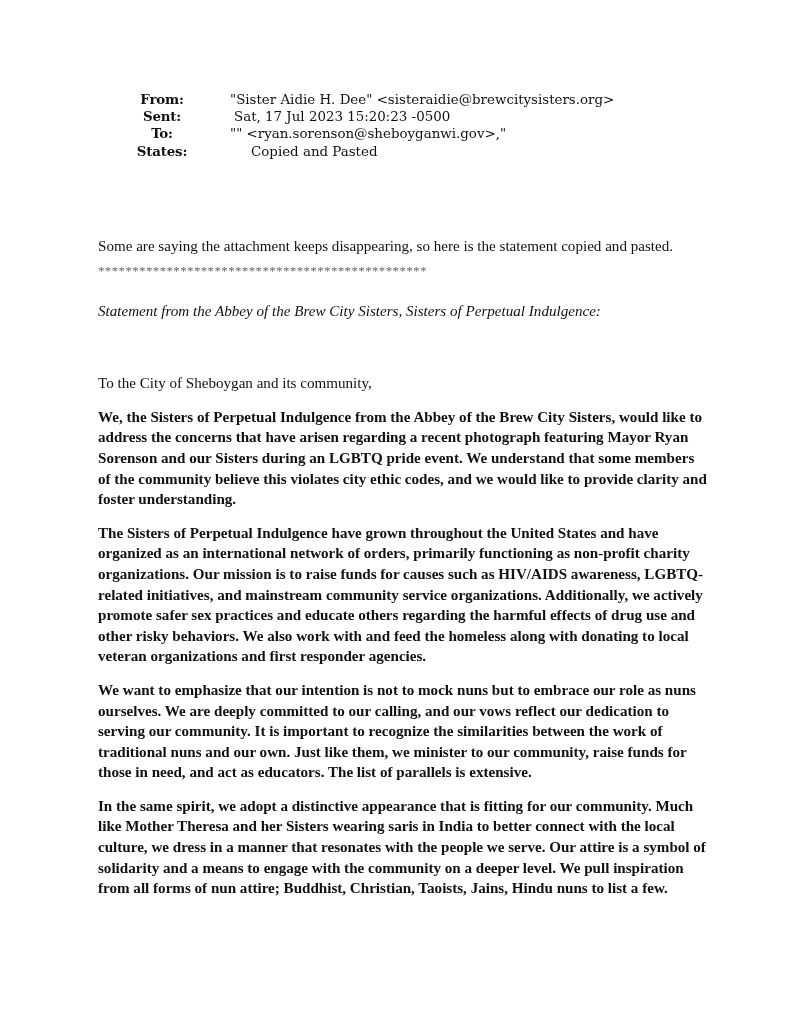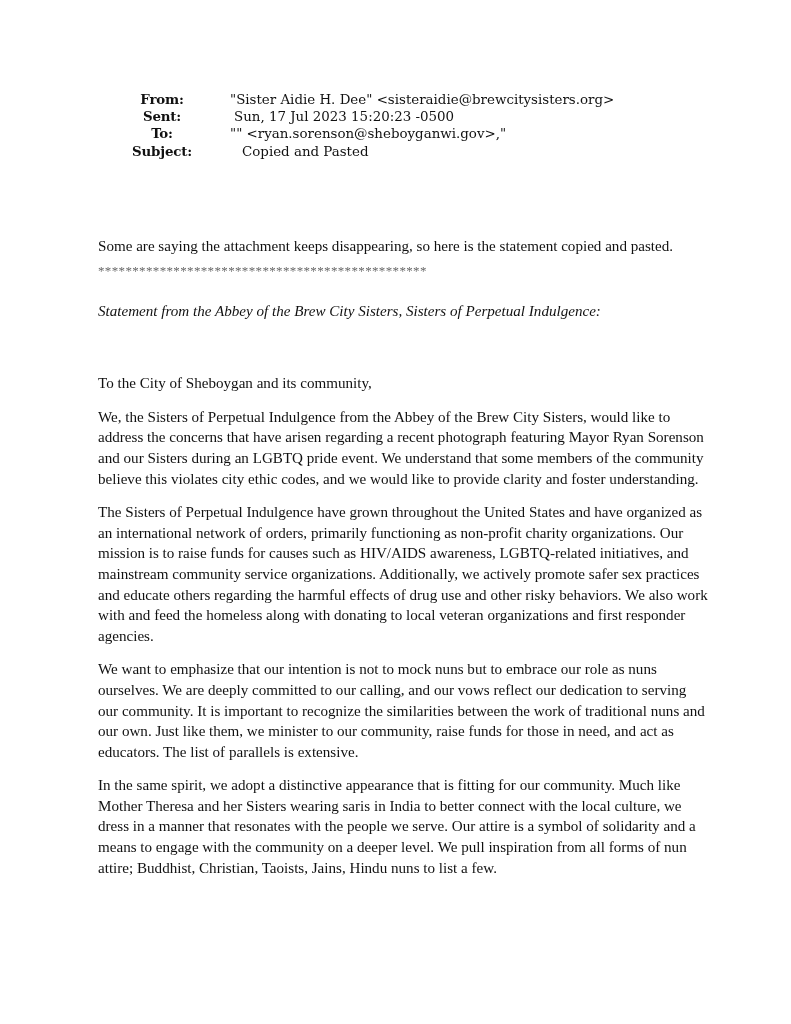--- a/index.html
+++ b/index.html
@@ -40,21 +40,21 @@
       display: inline-block;
       font-weight: bold;
       width: 136px;
       letter-spacing: -0.2px;
       text-align: center;
     }
     .hval {
       display: inline;
     }
     .hval.sent { margin-left: 4px; }
-    .hval.subj { margin-left: 12px; }
+    .hval.subj { margin-left: 21px; }
     .hcont { display: block; white-space: nowrap; }
 
     .body {
       position: absolute;
       left: 94px;
       top: 232px;
       width: 620px;
       font-family: "Liberation Serif", serif;
       font-size: 15.1px;
       line-height: 20.6px;
@@ -66,39 +66,39 @@
     }
     .intro { }
     .stars {
       color: #666;
       letter-spacing: 0.35px;
       font-size: 13px;
       line-height: 20px;
     }
     .statement-title { margin-top: 20px !important; font-style: italic; }
     .salutation { margin-top: 52px !important; }
-    .para { margin-top: 13px !important; }
+    .para { margin-top: 13px !important; font-weight: bold; }
   </style>
 </head>
 <body>
 
 <div class="page">
 
   <div class="header">
     <div class="hrow">
       <span class="hlabel">From:</span><span class="hval">"Sister Aidie H. Dee" &lt;sisteraidie@brewcitysisters.org&gt;</span>
     </div>
     <div class="hrow">
-      <span class="hlabel">Sent:</span><span class="hval sent">Sun, 17 Jul 2023 15:20:23 -0500</span>
+      <span class="hlabel">Sent:</span><span class="hval sent">Sat, 17 Jul 2023 15:20:23 -0500</span>
     </div>
     <div class="hrow">
       <span class="hlabel">To:</span><span class="hval">"" &lt;ryan.sorenson@sheboyganwi.gov&gt;,"</span>
     </div>
     <div class="hrow">
-      <span class="hlabel">Subject:</span><span class="hval subj">Copied and Pasted</span>
+      <span class="hlabel">States:</span><span class="hval subj">Copied and Pasted</span>
     </div>
   </div>
 
   <div class="body">
     <p class="intro">Some are saying the attachment keeps disappearing, so here is the statement copied and pasted.</p>
     <p class="stars">************************************************</p>
     <p class="statement-title">Statement from the Abbey of the Brew City Sisters, Sisters of Perpetual Indulgence:</p>
     <p class="salutation">To the City of Sheboygan and its community,</p>
     <p class="para">We, the Sisters of Perpetual Indulgence from the Abbey of the Brew City Sisters, would like to address the concerns that have arisen regarding a recent photograph featuring Mayor Ryan Sorenson and our Sisters during an LGBTQ pride event. We understand that some members of the community believe this violates city ethic codes, and we would like to provide clarity and foster understanding.</p>
     <p class="para">The Sisters of Perpetual Indulgence have grown throughout the United States and have organized as an international network of orders, primarily functioning as non-profit charity organizations. Our mission is to raise funds for causes such as HIV/AIDS awareness, LGBTQ-related initiatives, and mainstream community service organizations. Additionally, we actively promote safer sex practices and educate others regarding the harmful effects of drug use and other risky behaviors. We also work with and feed the homeless along with donating to local veteran organizations and first responder agencies.</p>

